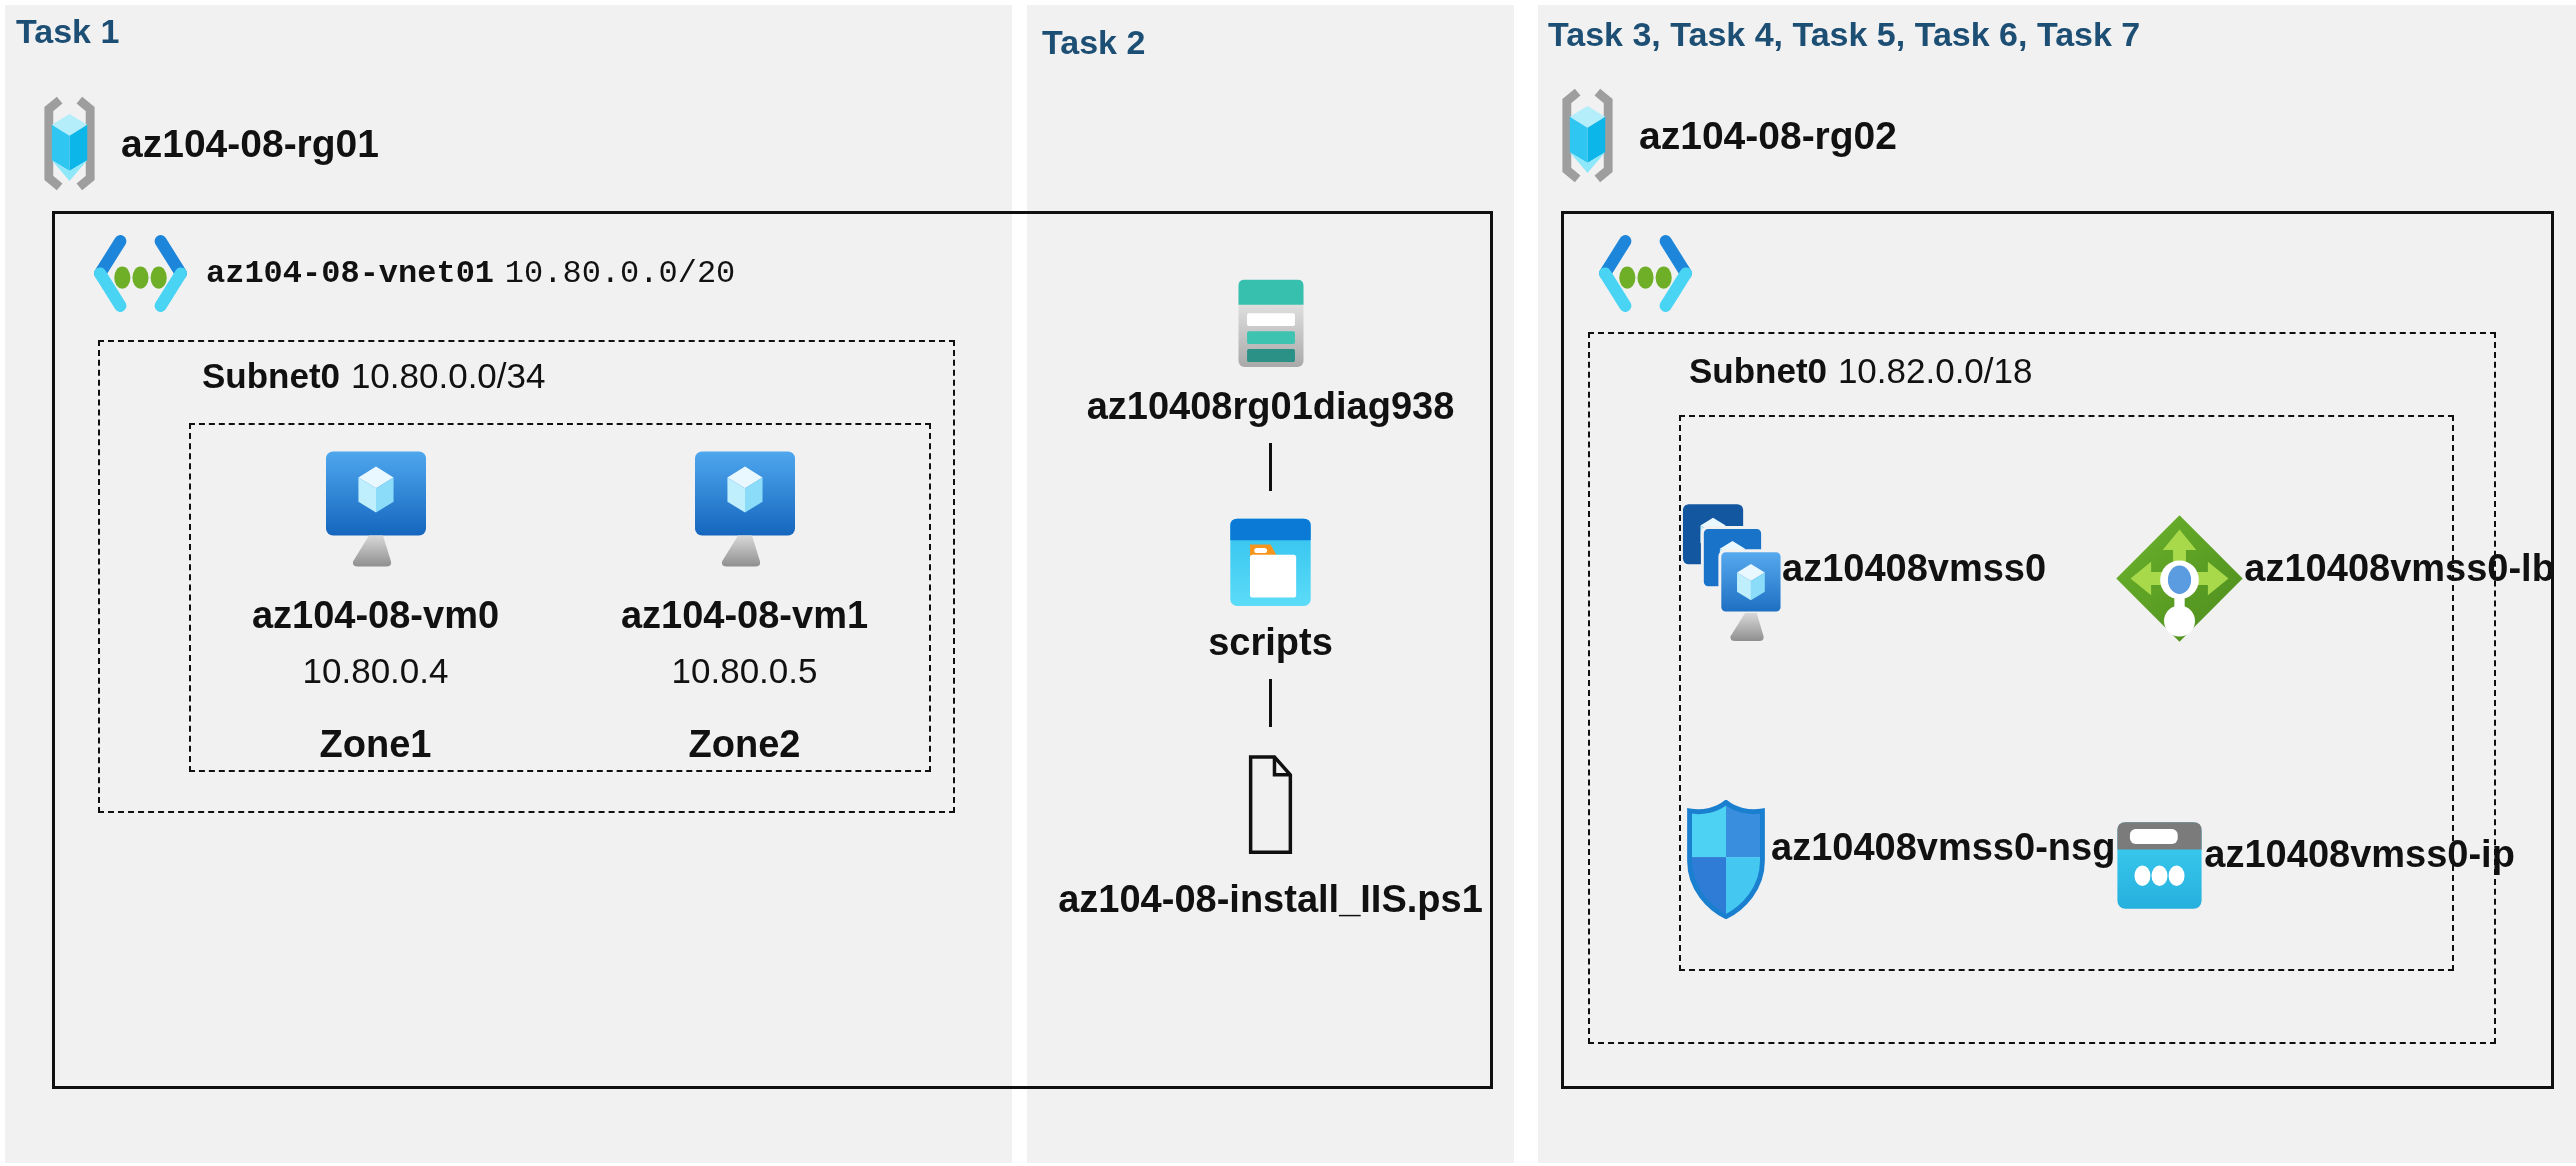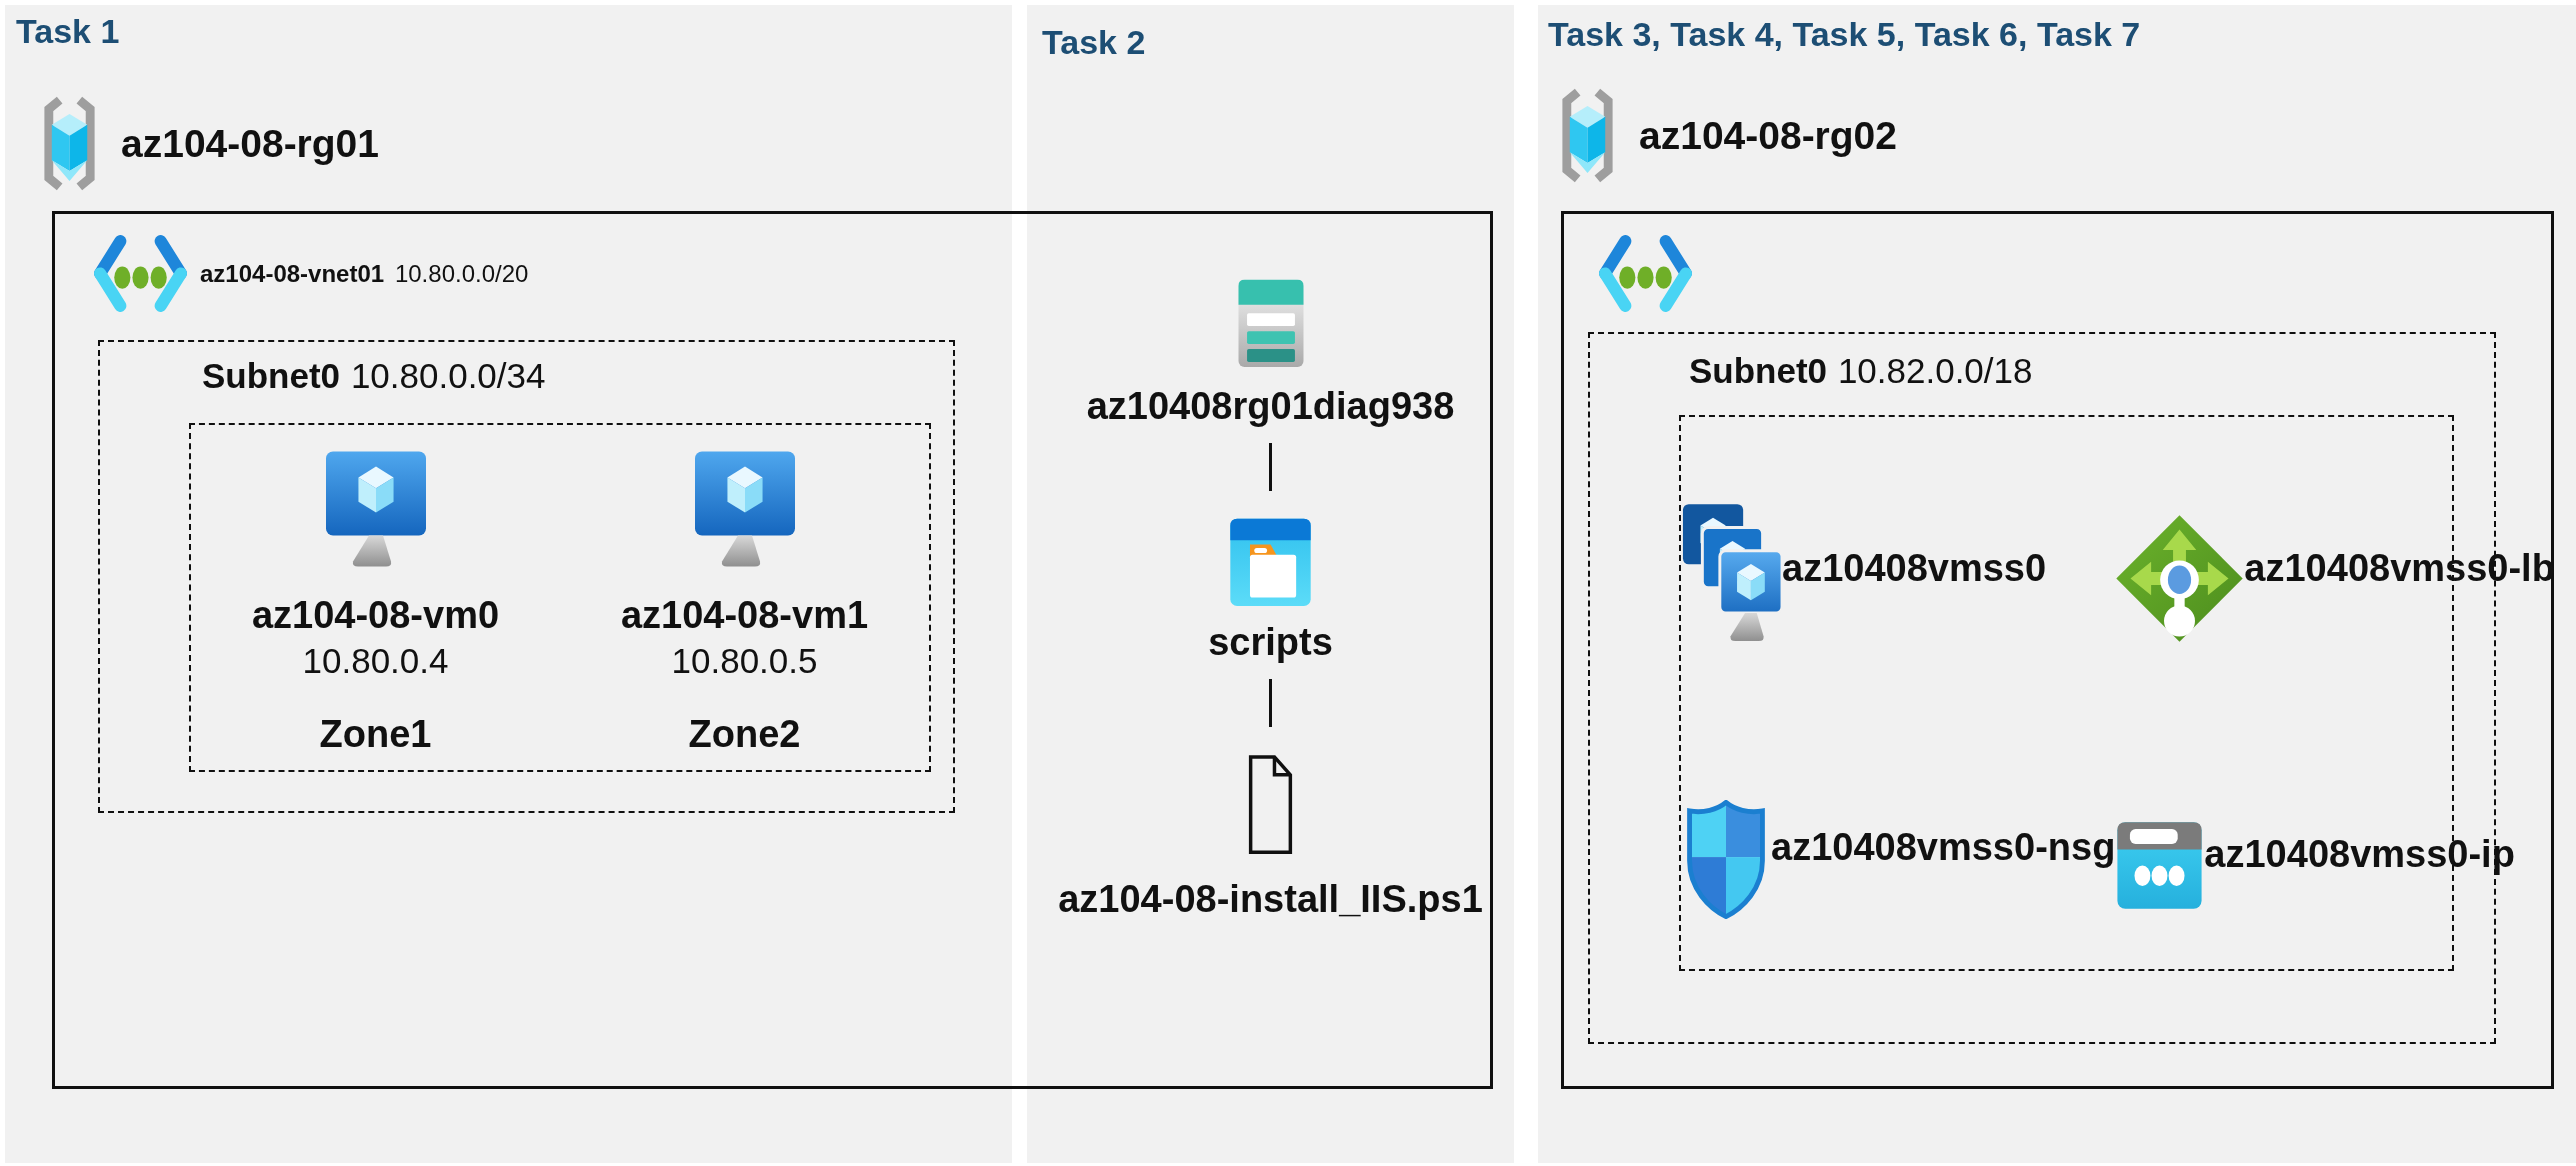--- a/index.html
+++ b/index.html
@@ -9,28 +9,28 @@
   }
   *{box-sizing:border-box;}
   body{margin:0;background:#ffffff;font-family:"Liberation Sans",sans-serif;color:#111;}
   .canvas{position:relative;width:2576px;height:1166px;background:#ffffff;overflow:hidden;}
   .panel{position:absolute;background:var(--panel-bg);}
   .heading{position:absolute;font-size:34px;font-weight:700;color:var(--heading);white-space:nowrap;}
   .solid-box{position:absolute;border:3.4px solid var(--ink);background:transparent;}
   .dashed-box{position:absolute;border:2.7px dashed var(--ink);background:transparent;}
   .row{position:absolute;display:flex;align-items:center;}
   .rg-label{font-size:39px;font-weight:700;margin-left:20px;white-space:nowrap;}
-  .vnet-label{font-size:24px;margin-left:9px;white-space:nowrap;}
+  .vnet-label{font-size:32px;margin-left:15px;white-space:nowrap;font-family:Liberation Mono, monospace;}
   .subnet-label{position:absolute;font-size:35px;white-space:nowrap;}
   .b{font-weight:700;}
   .cidr{font-weight:400;margin-left:10.8px;}
   .vm-area{display:flex;align-items:flex-start;padding-top:24px;}
   .vm-node{flex:1;display:flex;flex-direction:column;align-items:center;}
   .node-name{font-size:38px;font-weight:700;margin-top:17.5px;white-space:nowrap;}
-  .node-ip{font-size:35px;font-weight:400;margin-top:4px;white-space:nowrap;}
+  .node-ip{font-size:35px;font-weight:400;margin-top:14px;white-space:nowrap;}
   .node-zone{font-size:38px;font-weight:700;margin-top:32px;white-space:nowrap;}
   .t2-col{position:absolute;display:flex;flex-direction:column;align-items:center;}
   .vline{width:2.7px;height:62px;background:var(--ink);}
   .grid2{display:grid;grid-template-columns:1fr 1fr;grid-template-rows:283px 273px;}
   .cell{display:flex;flex-direction:row;align-items:center;}
 </style>
 </head>
 <body>
 
 <svg width="0" height="0" style="position:absolute">

